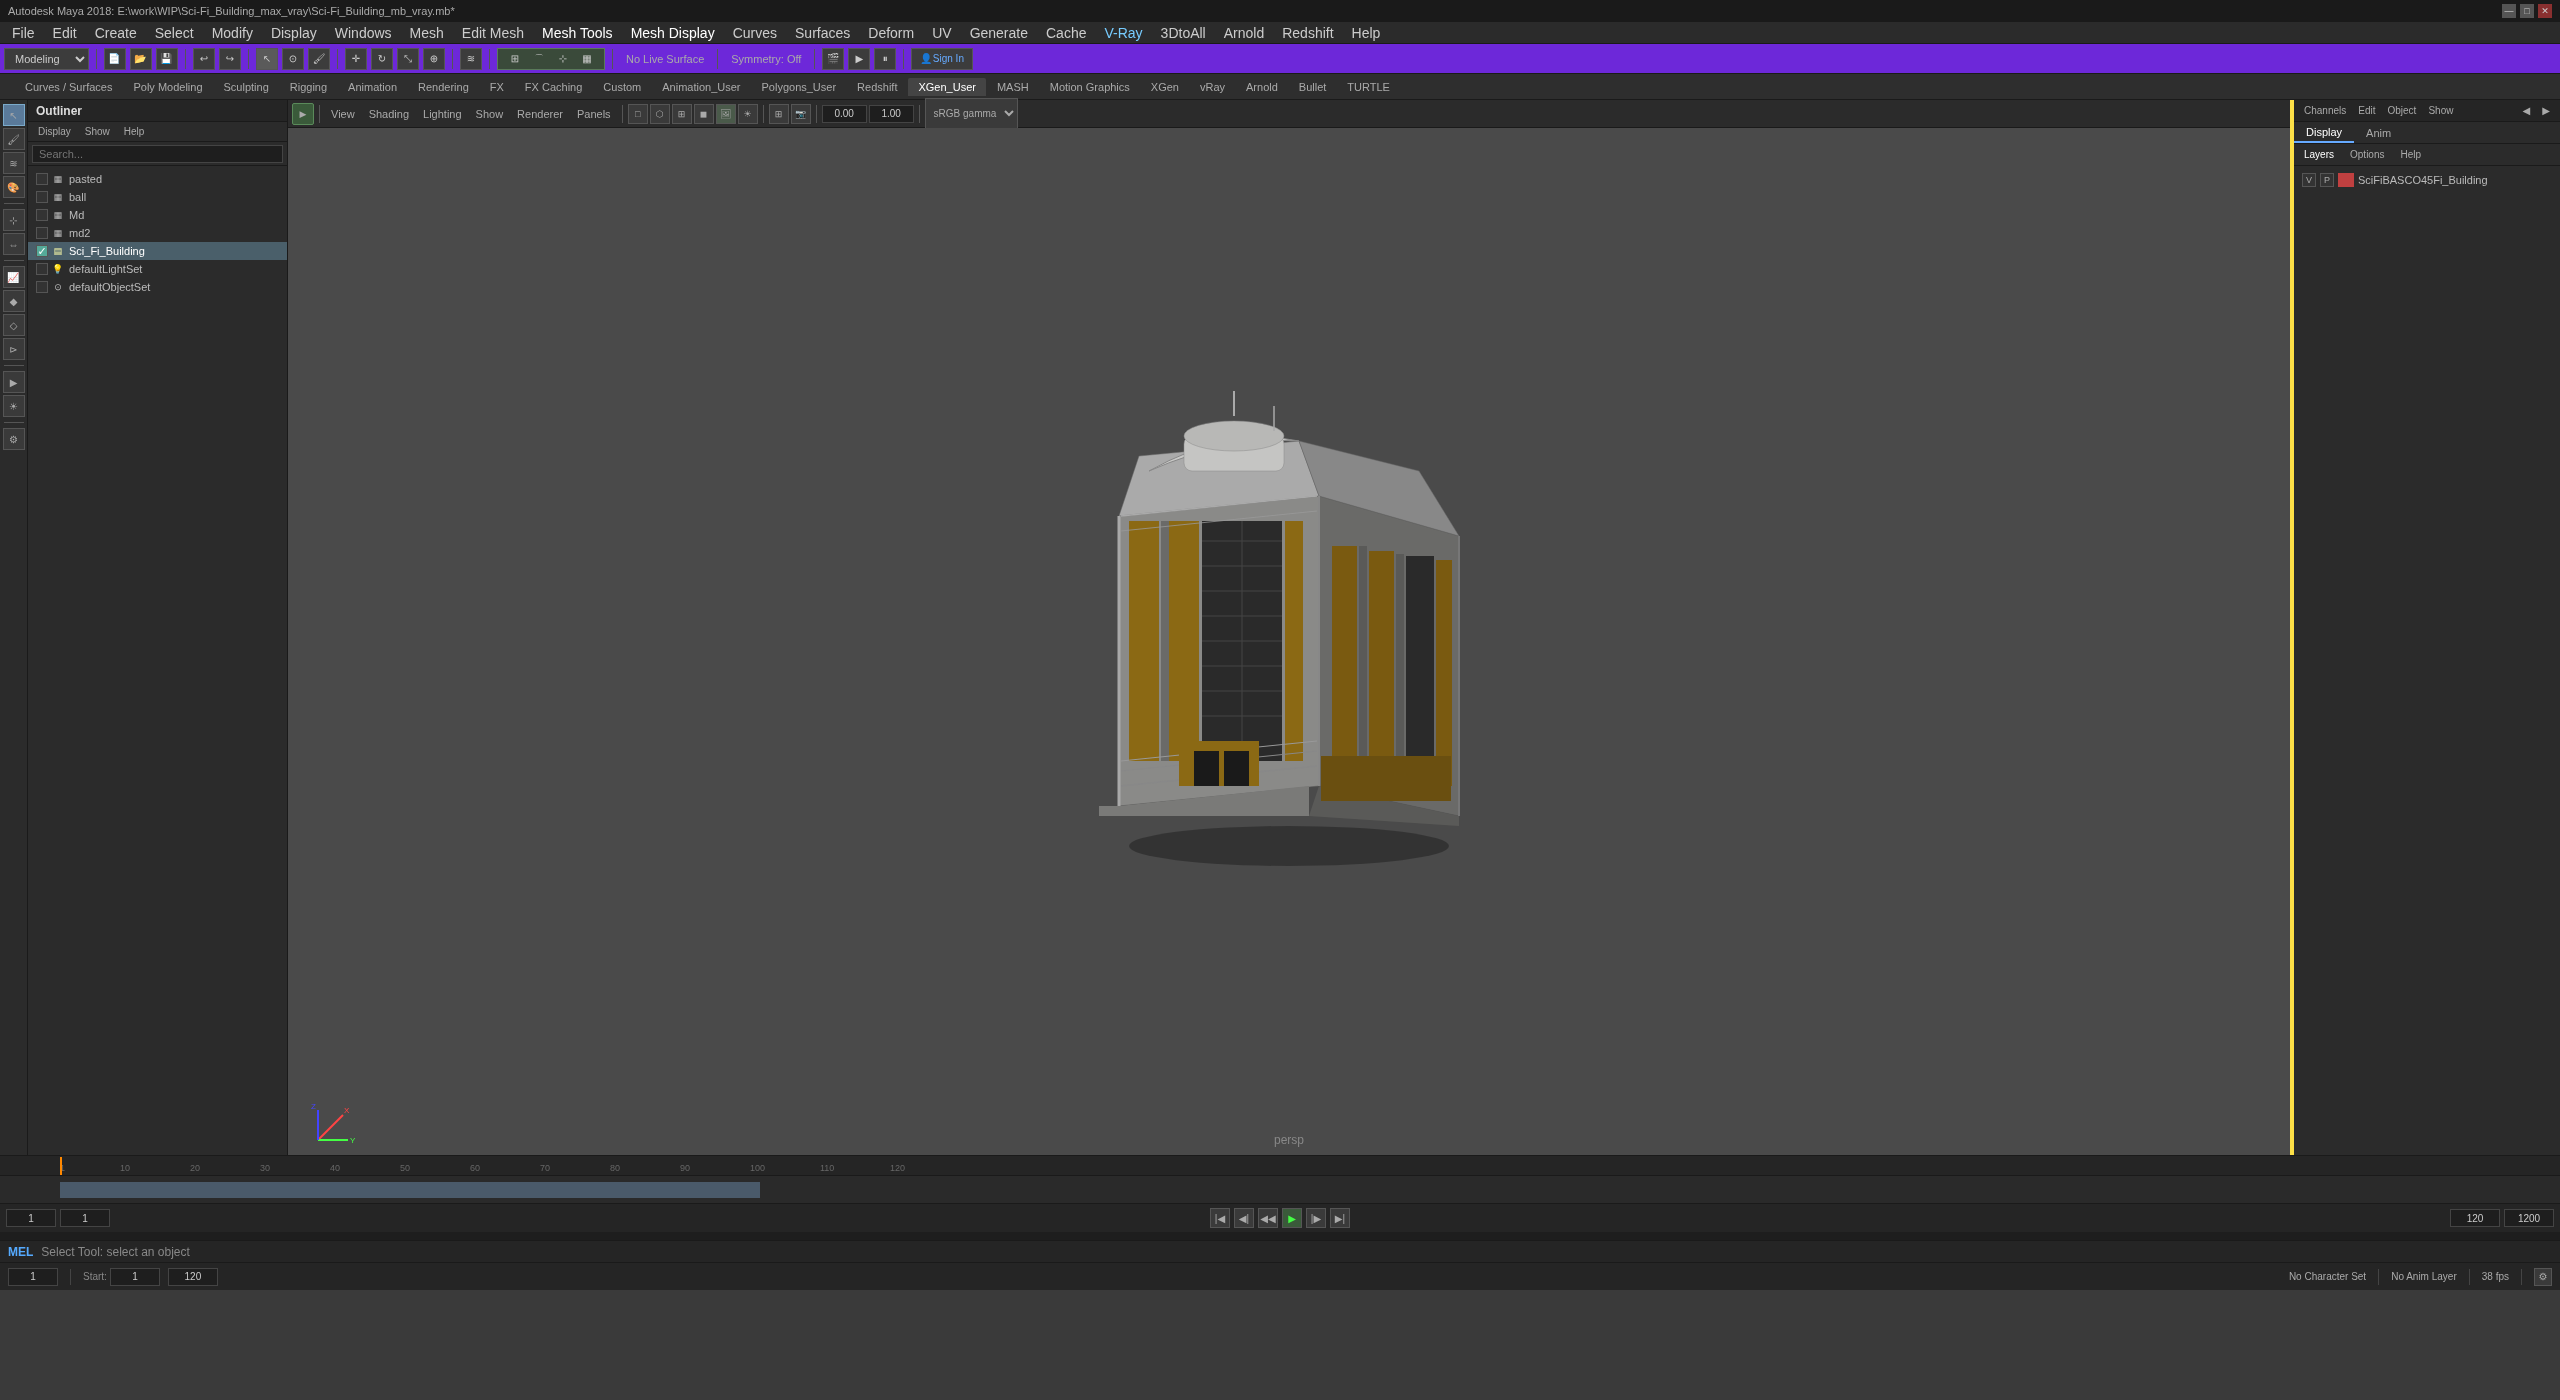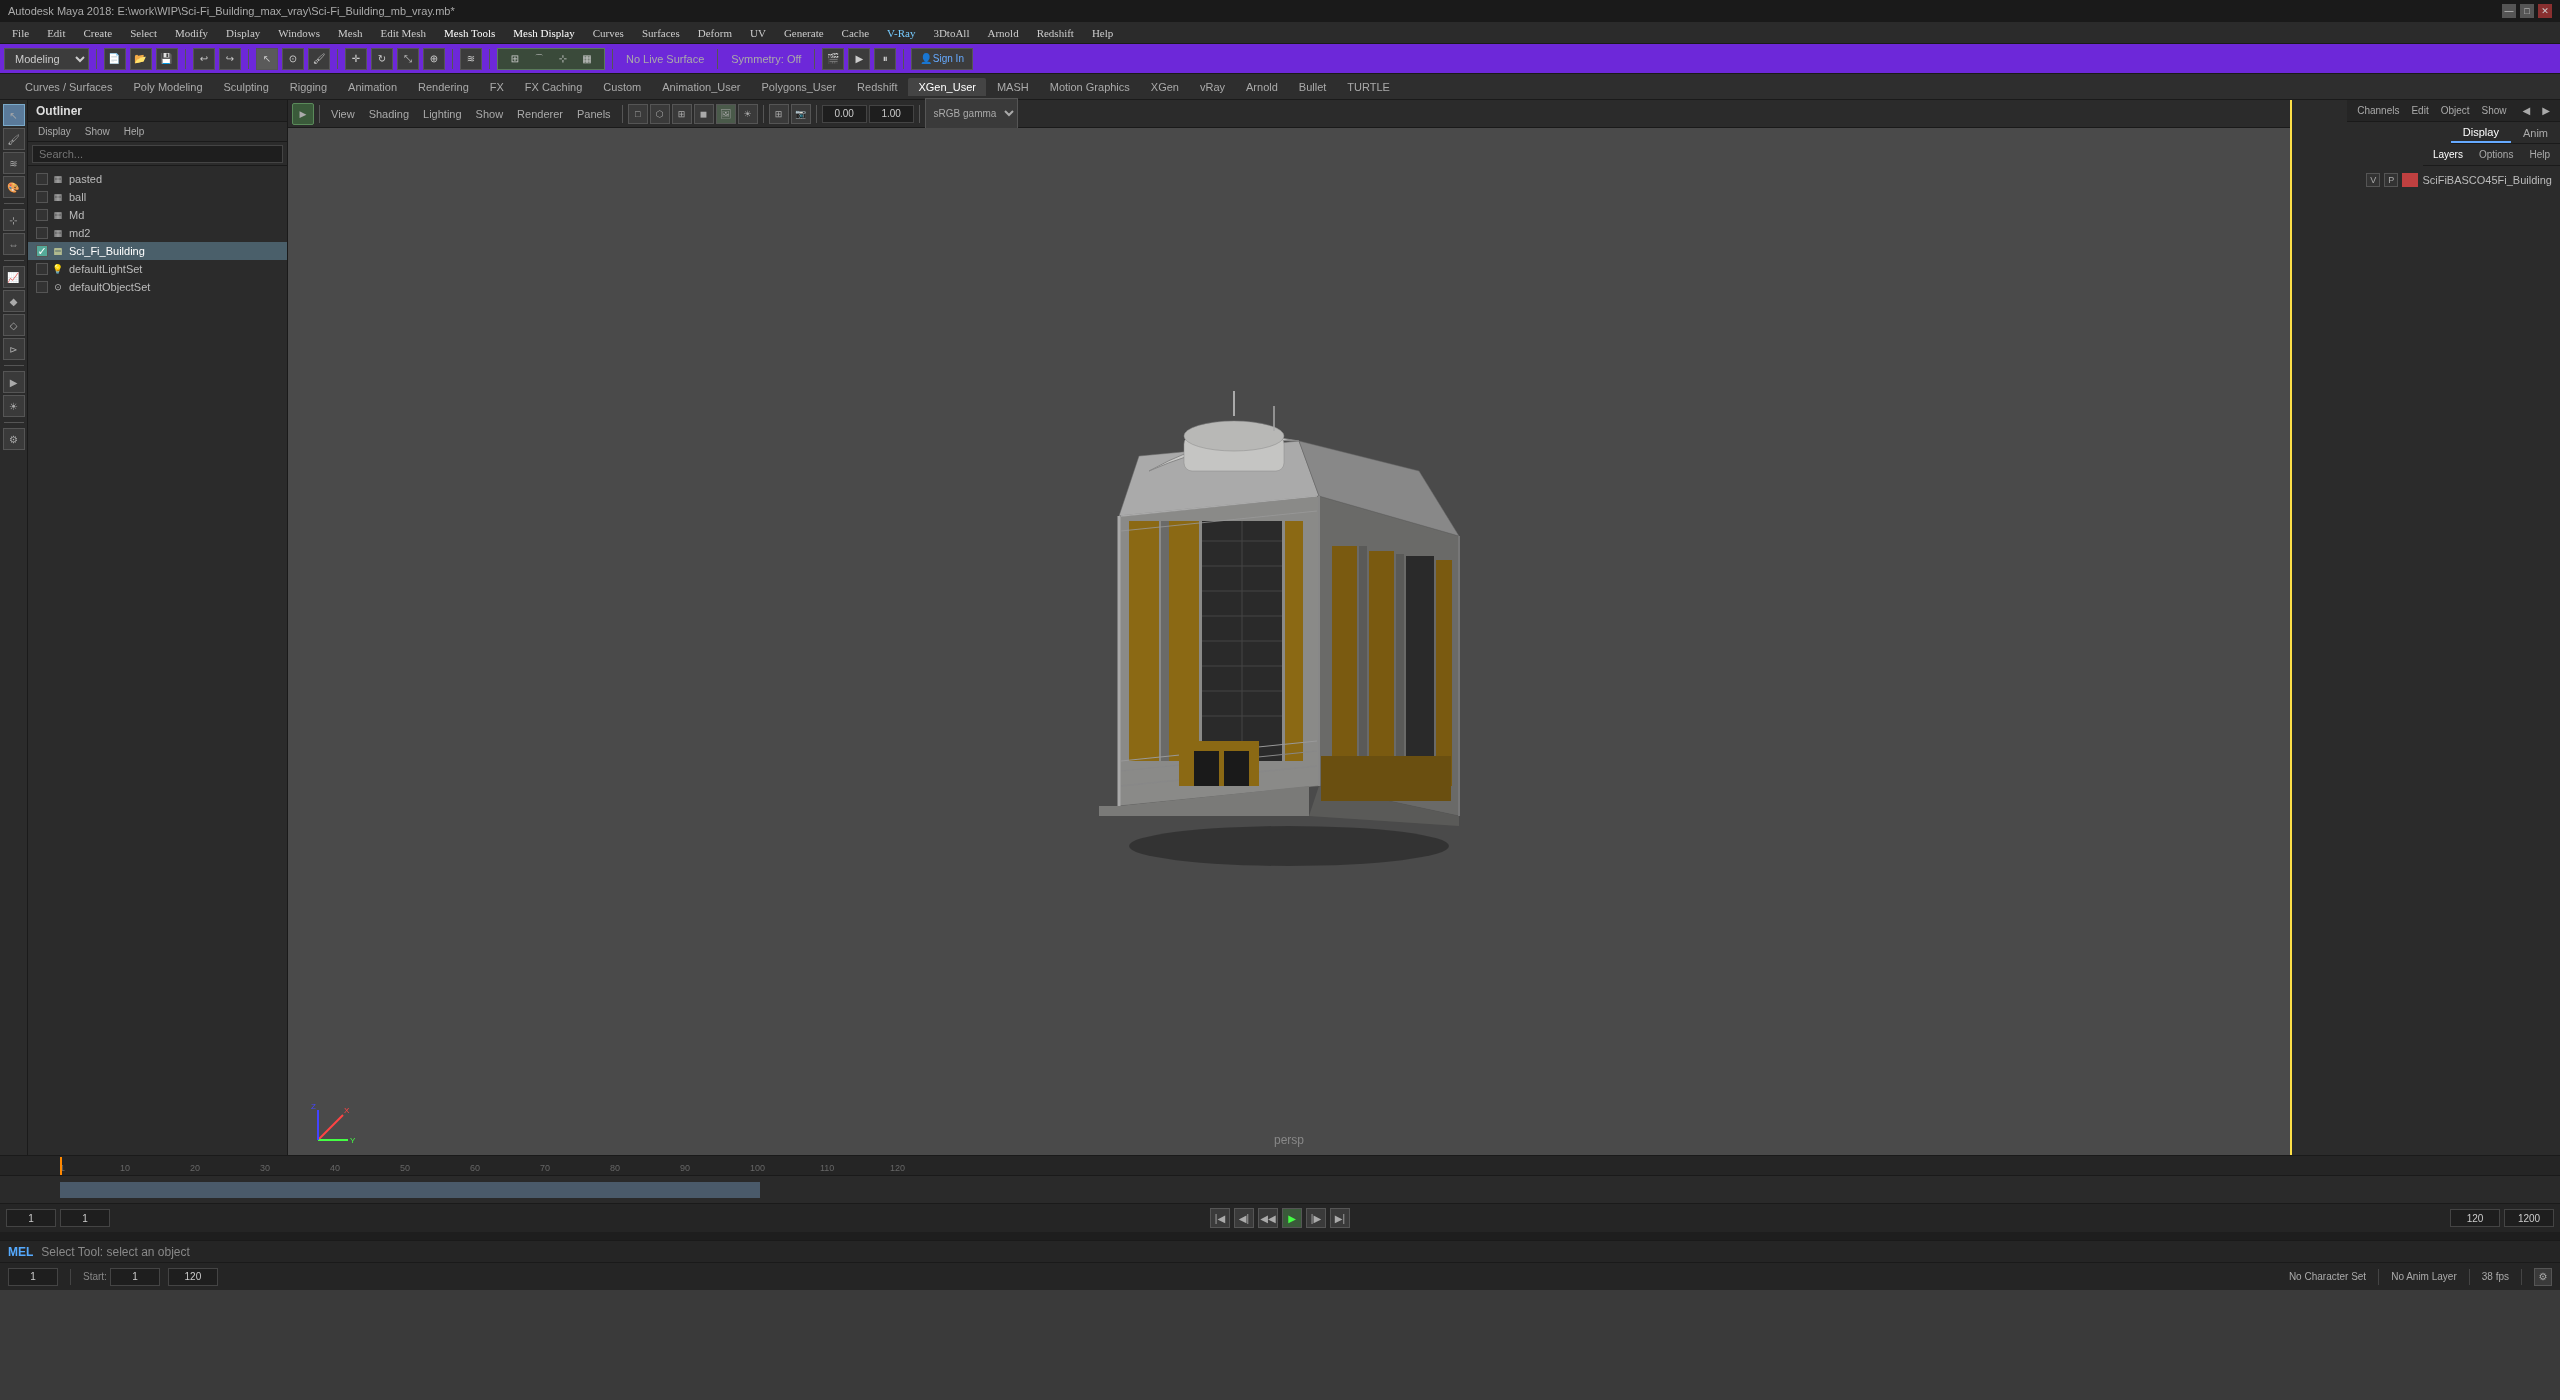--- a/index.html
+++ b/index.html
@@ -49,25 +49,24 @@
       height: 22px;
       background: #2b2b2b;
       display: flex;
       align-items: center;
       padding: 0 4px;
       gap: 2px;
       border-bottom: 1px solid #1a1a1a;
     }
     .menu-item {
       padding: 2px 8px;
-      font-size: 11px;
+      font-size: 14px;
       color: #ccc;
       cursor: pointer;
       border-radius: 2px;
-      font-family: Liberation Serif, serif;
     }
 
     
     #mode-bar {
       height: 30px;
       background: #6d28d9;
       display: flex;
       align-items: center;
       padding: 0 4px;
       gap: 4px;
@@ -336,22 +335,21 @@
       width: 40px;
       height: 40px;
     }
 
     
     #right-panel {
       width: 270px;
       background: #2b2b2b;
       display: flex;
       flex-direction: column;
-      border-left: 2px solid #fde047;
-      align-items: flex-end;
+      border-left: 4px solid #fde047;
     }
     #right-panel-header {
       height: 22px;
       background: #252525;
       display: flex;
       align-items: center;
       padding: 0 6px;
       gap: 4px;
       border-bottom: 1px solid #1a1a1a;
     }

